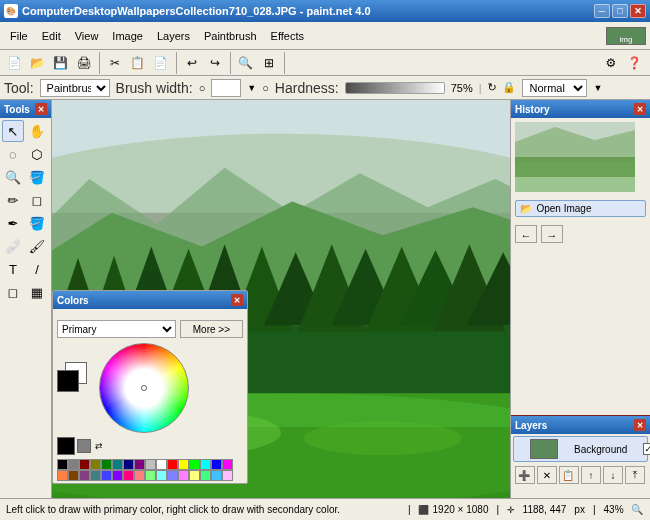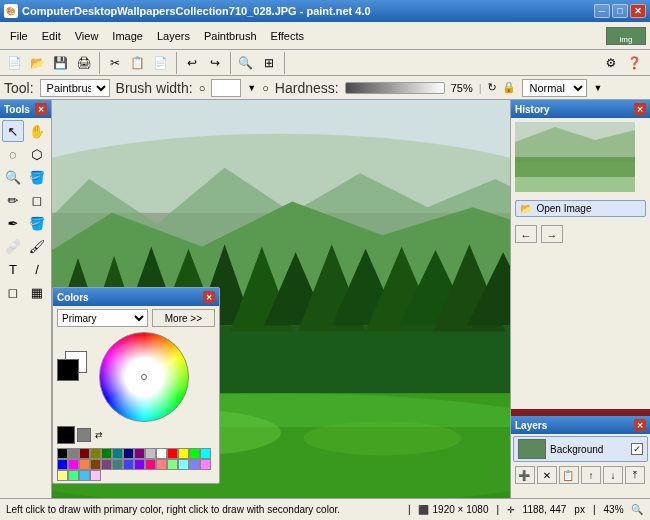--- a/index.html
+++ b/index.html
@@ -171,21 +171,21 @@
     .right-panels {
       width: 140px;
       background: #f0ede3;
       border-left: 1px solid #a0a0a0;
       display: flex;
       flex-direction: column;
     }
 
     
     .history-panel {
-      border-bottom: 7px solid #7f1d1d;
+      border-bottom: 1px solid #7f1d1d;
       flex: 1;
       text-align: center;
     }
     .history-content {
       padding: 4px;
       display: flex;
       flex-direction: column;
       gap: 2px;
     }
     .history-item {
@@ -224,22 +224,22 @@
       height: 90px;
     }
     .layers-content {
       padding: 2px;
       display: flex;
       flex-direction: column;
       gap: 2px;
     }
     .layer-item {
       display: flex; align-items: center;
-      gap: 4px;
-      padding: 2px 4px;
+      gap: 16px;
+      padding: 2px 16px;
       background: #dce6f7;
       border: 1px solid #7da2ce;
       border-radius: 2px;
       cursor: pointer;
       font-size: 10px;
     }
     .layer-thumb {
       width: 28px; height: 20px;
       background: #5a8a5a;
       border: 1px solid #666;
@@ -263,28 +263,28 @@
       cursor: pointer;
       display: flex; align-items: center; justify-content: center;
       font-size: 10px;
     }
 
     
     .colors-panel {
       position: absolute;
       left: 52px;
       bottom: 22px;
-      width: 168px;
+      width: 196px;
       background: #f0ede3;
       border: 1px solid #a0a0a0;
       border-radius: 2px;
     }
     .colors-top {
       display: flex; align-items: center;
-      padding: 3px 4px; gap: 4px;
+      padding: 3px 4px; gap: 4px; margin-top: 8px;
     }
     .primary-select {
       height: 18px; font-size: 10px;
       border: 1px solid #a0a0a0;
       background: white; flex: 1;
     }
     .more-btn {
       height: 18px; font-size: 10px;
       border: 1px solid #a0a0a0;
       background: #f0ede3;

